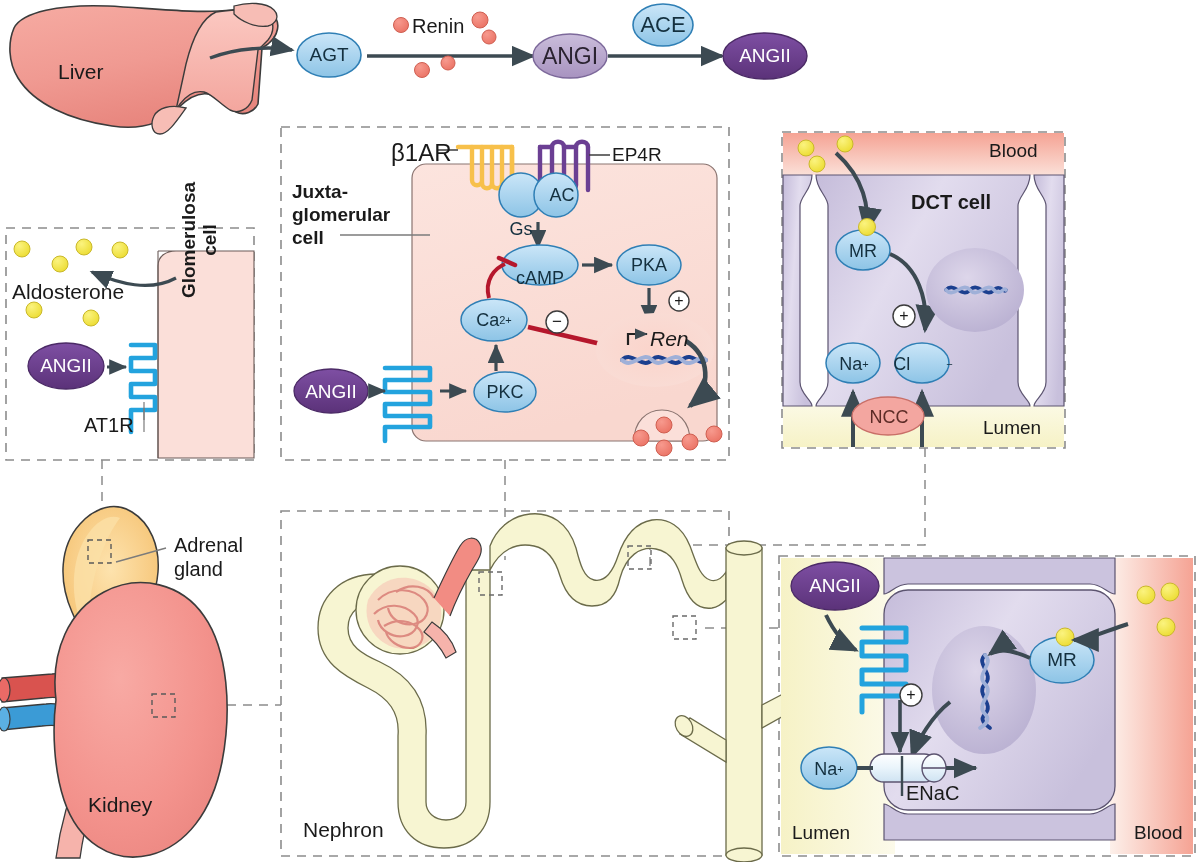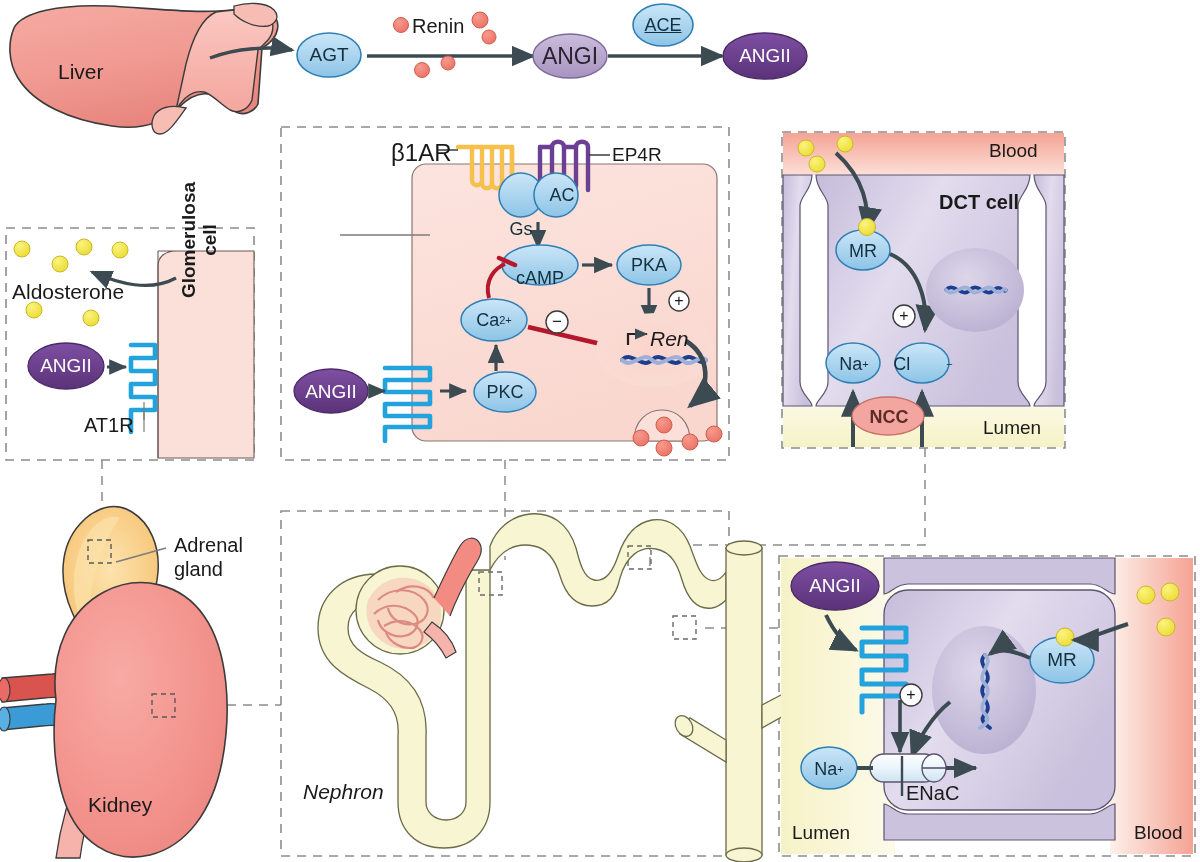--- a/index.html
+++ b/index.html
@@ -430,76 +430,81 @@
   <line x1="857" y1="768" x2="873" y2="768" stroke="#3c4a52" stroke-width="4"></line>
   <line x1="946" y1="768" x2="976" y2="768" stroke="#3c4a52" stroke-width="4" marker-end="url(#arrHeadSm)"></line>
 
 </svg>
 
 <div class="lbl" style="left:58px;top:60px;font-size:21px;color:#1a1a1a;">Liver</div>
 
 <div class="pill-text" style="left:297px;top:42px;width:64px;height:26px;font-size:19px;color:#14303f;">AGT</div>
 <div class="pill-text" style="left:533px;top:43px;width:74px;height:26px;font-size:23px;color:#2a2230;">ANGI</div>
 <div class="pill-text" style="left:723px;top:43px;width:84px;height:26px;font-size:19px;color:#ffffff;">ANGII</div>
-<div class="pill-text" style="left:633px;top:12px;width:60px;height:26px;font-size:18px;color:#14303f;text-decoration:underline;">ACE</div>
+<div class="pill-text" style="left:633px;top:12px;width:60px;height:26px;font-size:22px;color:#14303f;">ACE</div>
 <div class="lbl" style="left:412px;top:15px;font-size:20px;color:#1a1a1a;">Renin</div>
 
 <div class="lbl" style="left:12px;top:280px;font-size:21px;color:#1a1a1a;">Aldosterone</div>
 <div class="pill-text" style="left:28px;top:353px;width:76px;height:26px;font-size:19px;color:#ffffff;">ANGII</div>
 <div class="lbl" style="left:84px;top:414px;font-size:20px;color:#1a1a1a;">AT1R</div>
 <div style="position:absolute;left:178px;top:300px;width:120px;transform:rotate(-90deg);
             transform-origin:left top;text-align:center;font-size:19px;font-weight:bold;
             color:#1a1a1a;line-height:1.12;">
   <div>Glomerulosa</div>
   <div>cell</div>
 </div>
 
+<div class="lbl" style="left:292px;top:180px;font-size:19px;font-weight:bold;color:#1a1a1a;line-height:1.22;">
+  <div>Juxta-</div>
+  <div>glomerular</div>
+  <div>cell</div>
+</div>
 <div class="lbl" style="left:391px;top:139px;font-size:24px;color:#1a1a1a;">β1AR</div>
 <div class="lbl" style="left:612px;top:144px;font-size:19px;color:#1a1a1a;">EP4R</div>
 
 <div class="pill-text" style="left:499px;top:183px;width:44px;height:24px;font-size:18px;color:#14303f;margin-top:34px;">Gs</div>
 <div class="pill-text" style="left:534px;top:183px;width:56px;height:24px;font-size:18px;color:#14303f;">AC</div>
 <div class="pill-text" style="left:504px;top:266px;width:72px;height:24px;font-size:18px;color:#14303f;">cAMP</div>
 <div class="pill-text" style="left:619px;top:253px;width:60px;height:24px;font-size:18px;color:#14303f;">PKA</div>
 <div class="pill-text" style="left:468px;top:308px;width:52px;height:24px;font-size:18px;color:#14303f;">
   <span>Ca</span>
       <sup style="font-size:11px;">2+</sup>
 </div>
 <div class="pill-text" style="left:477px;top:380px;width:56px;height:24px;font-size:18px;color:#14303f;">PKC</div>
 <div class="pill-text" style="left:293px;top:379px;width:76px;height:26px;font-size:19px;color:#ffffff;">ANGII</div>
 <div class="lbl" style="left:650px;top:327px;font-size:21px;font-style:italic;color:#1a1a1a;">Ren</div>
 <div class="pill-text" style="left:669px;top:291px;width:20px;height:20px;font-size:16px;color:#1a1a1a;">+</div>
 <div class="pill-text" style="left:547px;top:312px;width:20px;height:20px;font-size:17px;color:#1a1a1a;">−</div>
 
 <div class="lbl" style="left:989px;top:140px;font-size:19px;color:#1a1a1a;">Blood</div>
 <div class="lbl" style="left:983px;top:417px;font-size:19px;color:#1a1a1a;">Lumen</div>
-<div class="lbl" style="left:911px;top:191px;font-size:20px;font-weight:bold;color:#1a1a1a;margin-left:28px;">DCT cell</div>
+<div class="lbl" style="left:911px;top:191px;font-size:20px;font-weight:bold;color:#1a1a1a;">DCT cell</div>
 <div class="pill-text" style="left:838px;top:239px;width:50px;height:24px;font-size:18px;color:#14303f;">MR</div>
 <div class="pill-text" style="left:830px;top:352px;width:48px;height:24px;font-size:18px;color:#14303f;">
   <span>Na</span>
       <sup style="font-size:11px;">+</sup>
 </div>
 <div class="pill-text" style="left:899px;top:352px;width:48px;height:24px;font-size:18px;color:#14303f;gap:36px;">
   <span>Cl</span>
       <sup style="font-size:11px;">−</sup>
 </div>
-<div class="pill-text" style="left:861px;top:405px;width:56px;height:24px;font-size:18px;color:#5c2b26;font-weight:bold;">NCC</div>
+<div class="pill-text" style="left:861px;top:405px;width:56px;height:24px;font-size:18px;color:#5c2b26;">NCC</div>
 <div class="pill-text" style="left:894px;top:306px;width:20px;height:20px;font-size:16px;color:#1a1a1a;">+</div>
 
 <div class="pill-text" style="left:793px;top:573px;width:84px;height:26px;font-size:19px;color:#ffffff;">ANGII</div>
 <div class="pill-text" style="left:1035px;top:648px;width:54px;height:24px;font-size:19px;color:#14303f;">MR</div>
 <div class="pill-text" style="left:805px;top:757px;width:48px;height:24px;font-size:18px;color:#14303f;">
   <span>Na</span>
       <sup style="font-size:11px;">+</sup>
 </div>
 <div class="lbl" style="left:906px;top:782px;font-size:20px;color:#1a1a1a;">ENaC</div>
 <div class="pill-text" style="left:901px;top:685px;width:20px;height:20px;font-size:16px;color:#1a1a1a;">+</div>
 <div class="lbl" style="left:792px;top:822px;font-size:19px;color:#1a1a1a;">Lumen</div>
 <div class="lbl" style="left:1134px;top:822px;font-size:19px;color:#1a1a1a;">Blood</div>
 
 <div class="lbl" style="left:174px;top:533px;font-size:20px;color:#1a1a1a;line-height:1.22;">
   <div>Adrenal</div>
   <div>gland</div>
 </div>
 <div class="lbl" style="left:88px;top:793px;font-size:21px;color:#1a1a1a;">Kidney</div>
-<div class="lbl" style="left:303px;top:780px;font-size:21px;color:#1a1a1a;font-style:italic;">Nephron</div>
+<div class="lbl" style="left:303px;top:818px;font-size:21px;color:#1a1a1a;">Nephron</div>
 
 </div>
 
 </body></html>

